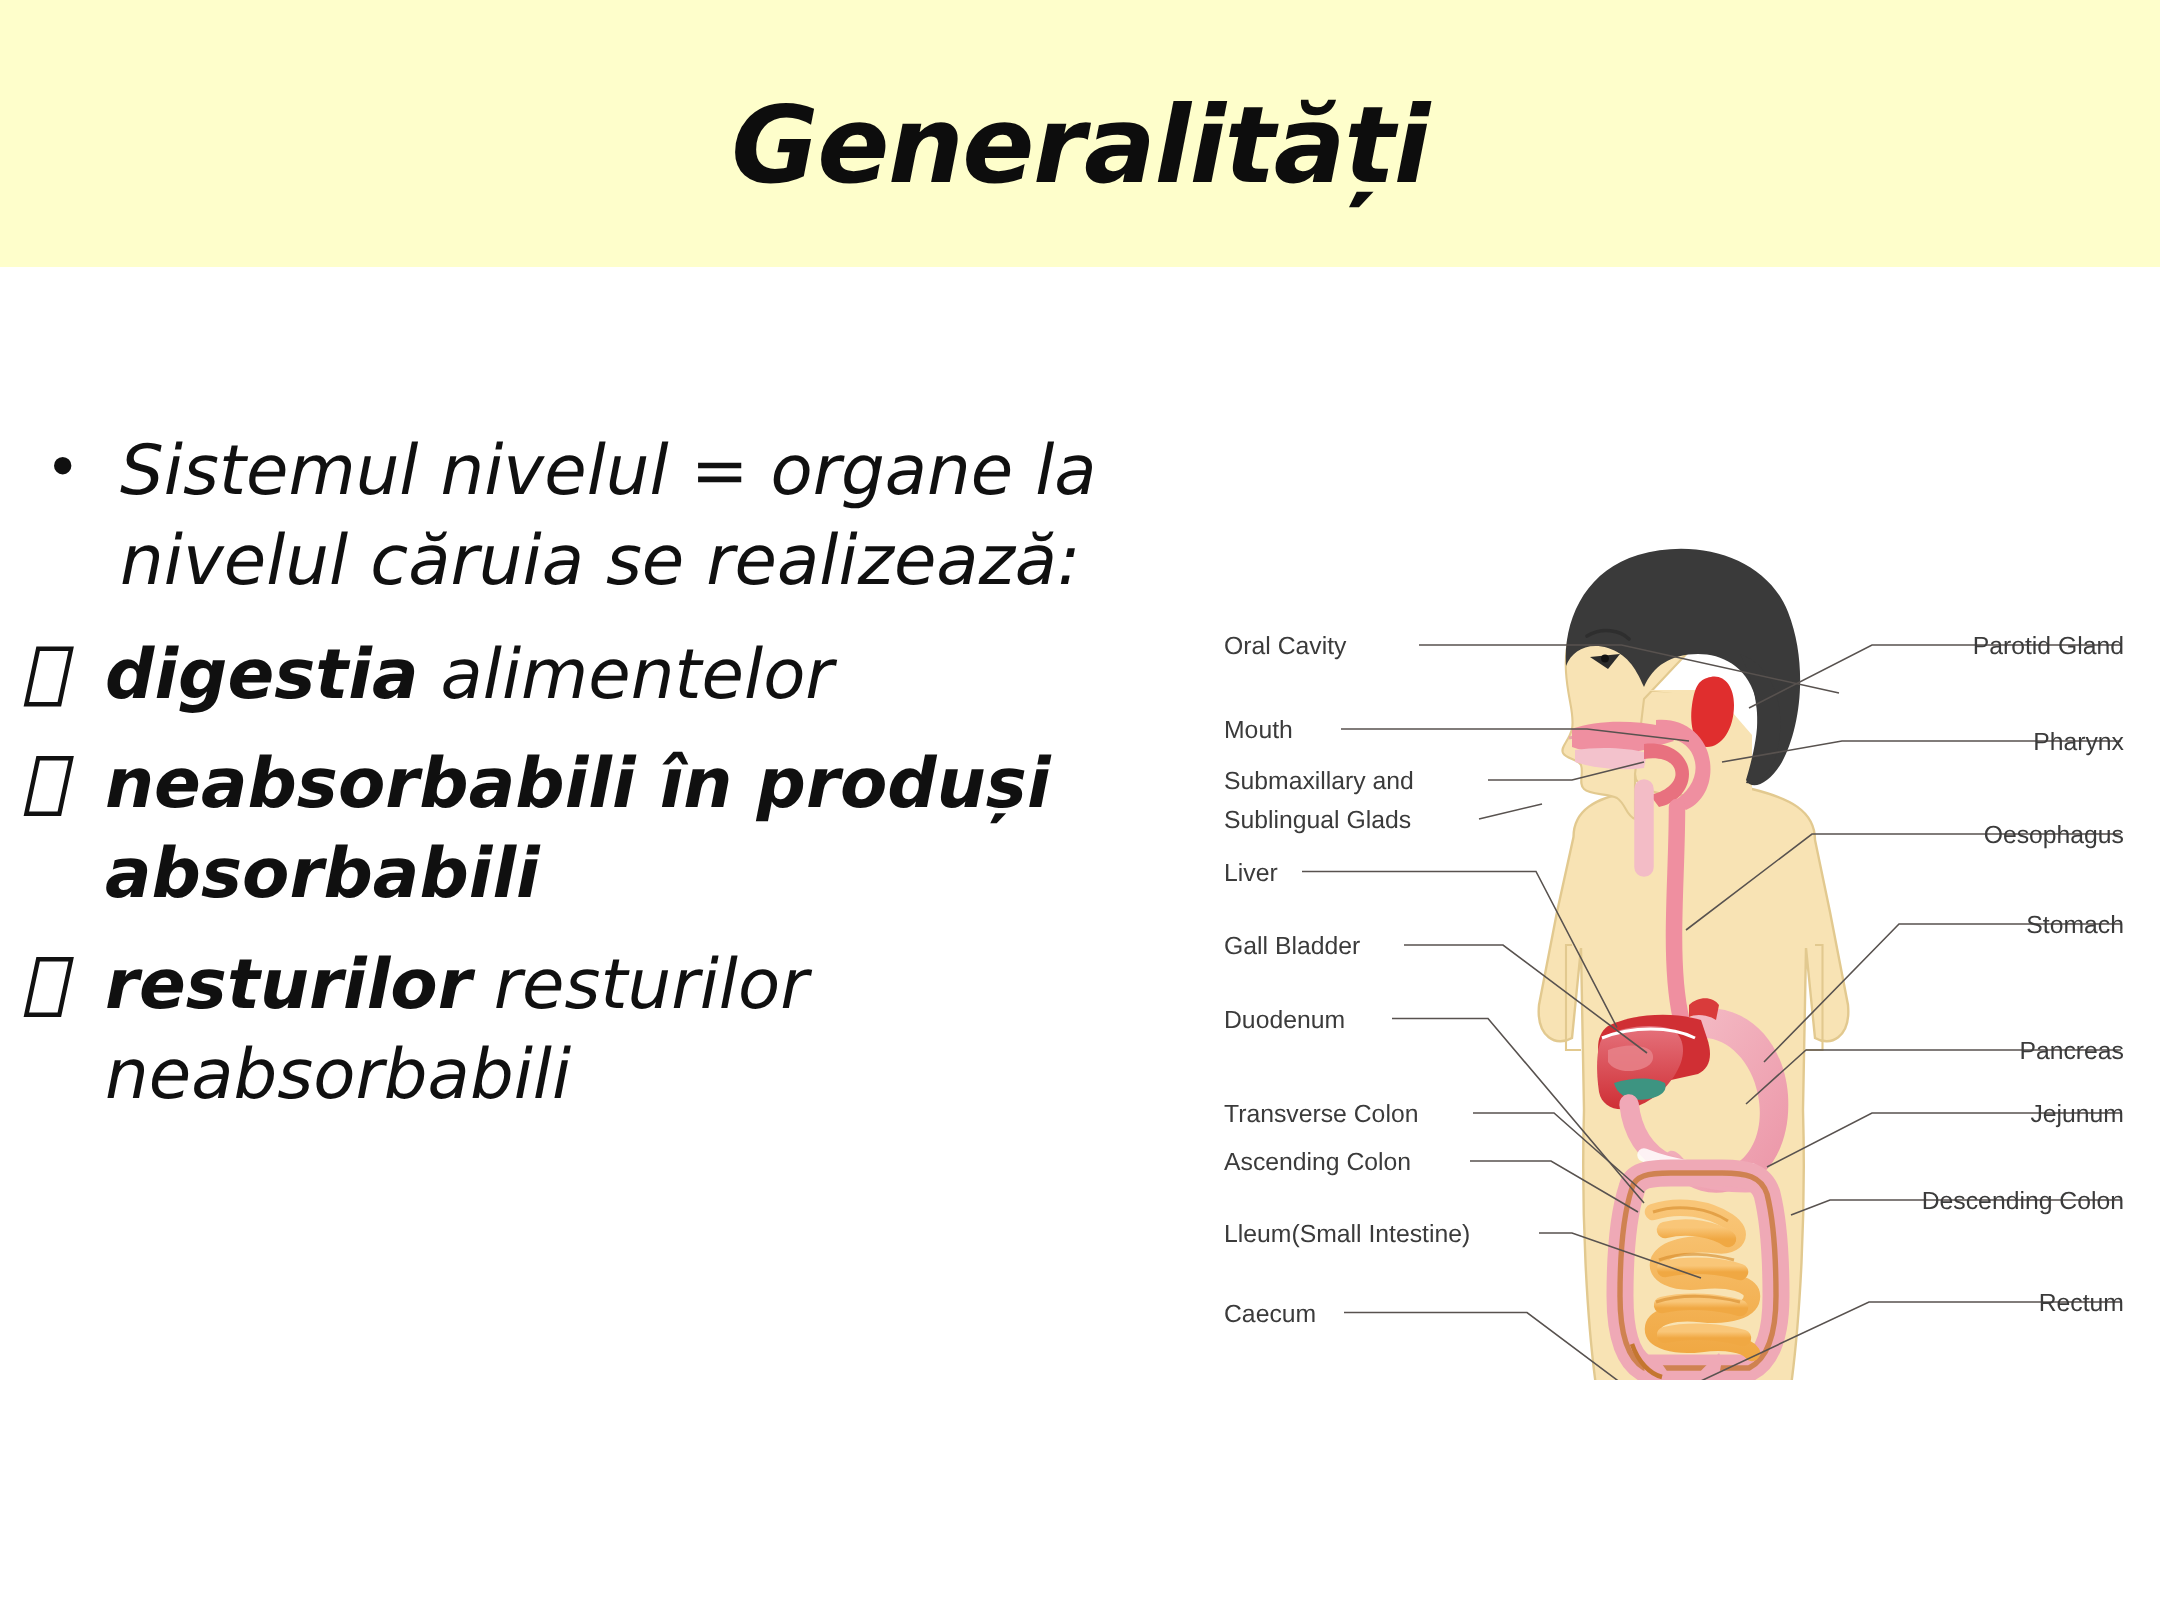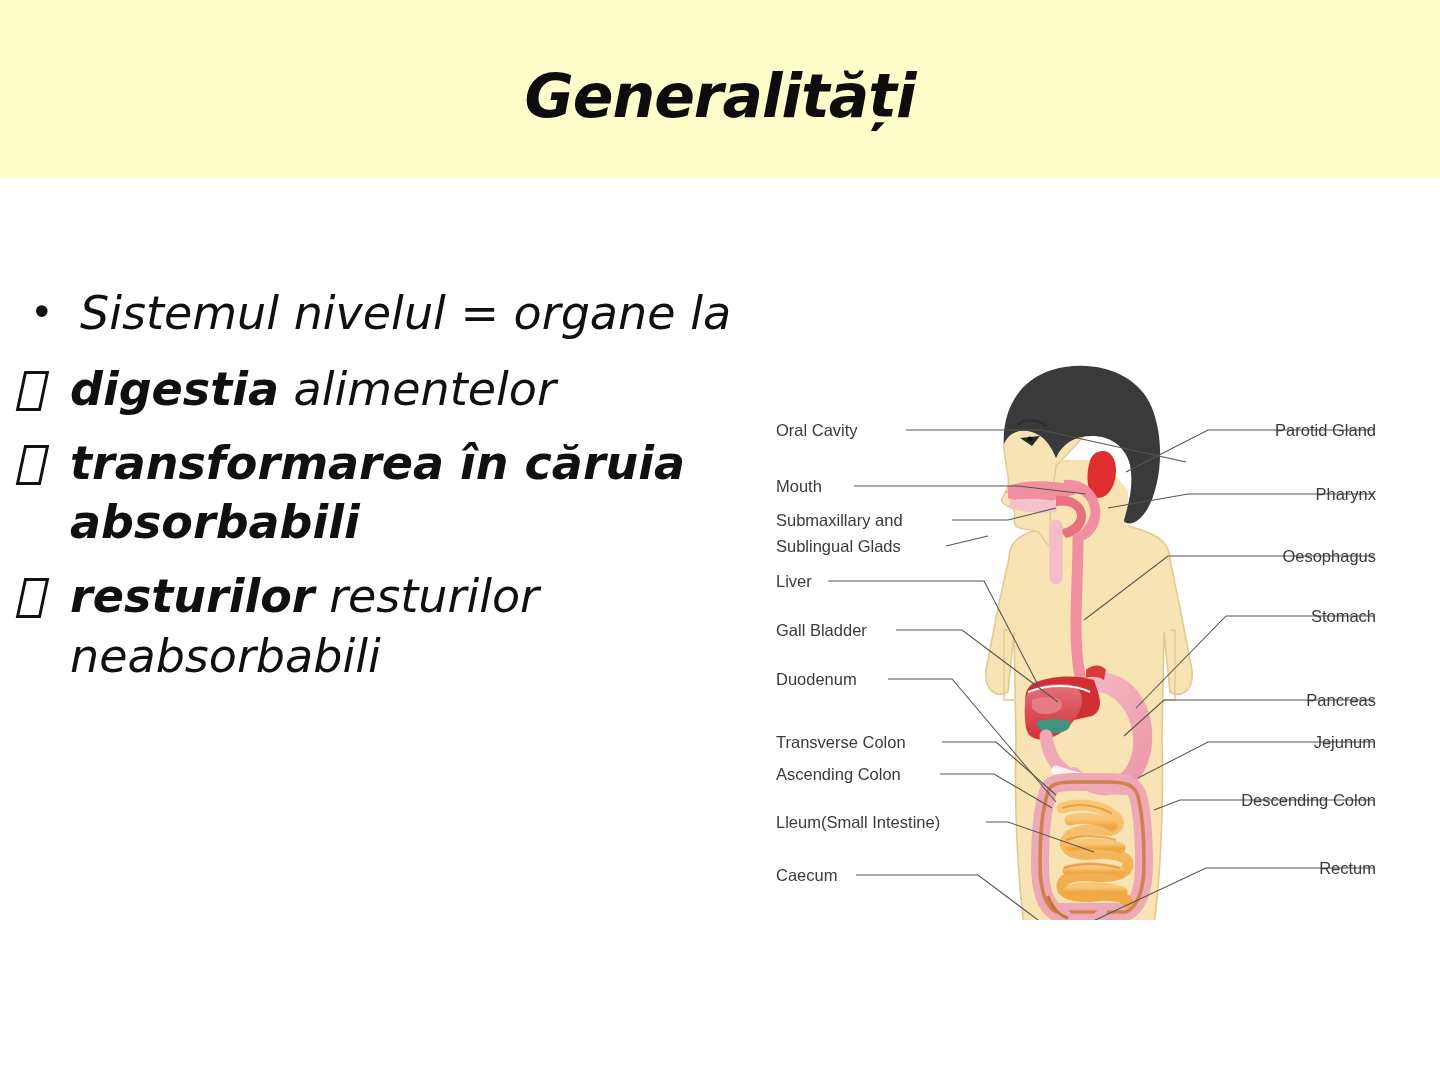--- a/index.html
+++ b/index.html
@@ -29,21 +29,21 @@
     left: 0;
     top: 0;
     width: 1440px;
     height: 206px;
     display: flex;
     align-items: center;
     justify-content: center;
     font-family: "DejaVu Sans", sans-serif;
     font-weight: bold;
     font-style: italic;
-    font-size: 60px;
+    font-size: 71px;
     color: #0d0d0d;
     letter-spacing: -1px;
     padding-bottom: 14px;
     box-sizing: border-box;
   }
 
   
   #content-column {
     position: absolute;
     left: 14px;
@@ -92,21 +92,21 @@
   .bullet-text b {
     font-weight: bold;
   }
   .row-gap-a { margin-bottom: 16px; }
   .row-gap-b { margin-bottom: 14px; align-items: flex-end; }
   .row-gap-c { margin-bottom: 14px; }
 
   
   #diagram {
     position: absolute;
-    left: 756px;
+    left: 796px;
     top: 340px;
     width: 640px;
     height: 580px;
   }
   #diagram svg {
     display: block;
     width: 640px;
     height: 580px;
   }
   .dg-label {
@@ -126,31 +126,32 @@
 <div id="header-band">
   <div id="slide-title">Generalități</div>
 </div>
 
 <div id="content-column">
 
   <div class="bullet-row row-gap-a">
     <span class="bullet-marker dot">•</span>
     <span class="bullet-text">
       <span>Sistemul nivelul = organe la</span><br>
+      <span>nivelul căruia se realizează:</span>
     </span>
   </div>
 
   <div class="bullet-row row-gap-b">
     <span class="bullet-marker box"><span class="tofu"></span></span>
     <span class="bullet-text"><b>digestia</b><span> alimentelor</span></span>
   </div>
 
   <div class="bullet-row row-gap-c">
     <span class="bullet-marker box"><span class="tofu"></span></span>
-    <span class="bullet-text"><b>transformarea în căruia absorbabili</b></span>
+    <span class="bullet-text"><b>neabsorbabili în produși absorbabili</b></span>
   </div>
 
   <div class="bullet-row">
     <span class="bullet-marker box"><span class="tofu"></span></span>
     <span class="bullet-text"><b>resturilor</b><span> resturilor neabsorbabili</span></span>
   </div>
 
 </div>
 
 <div id="diagram">

